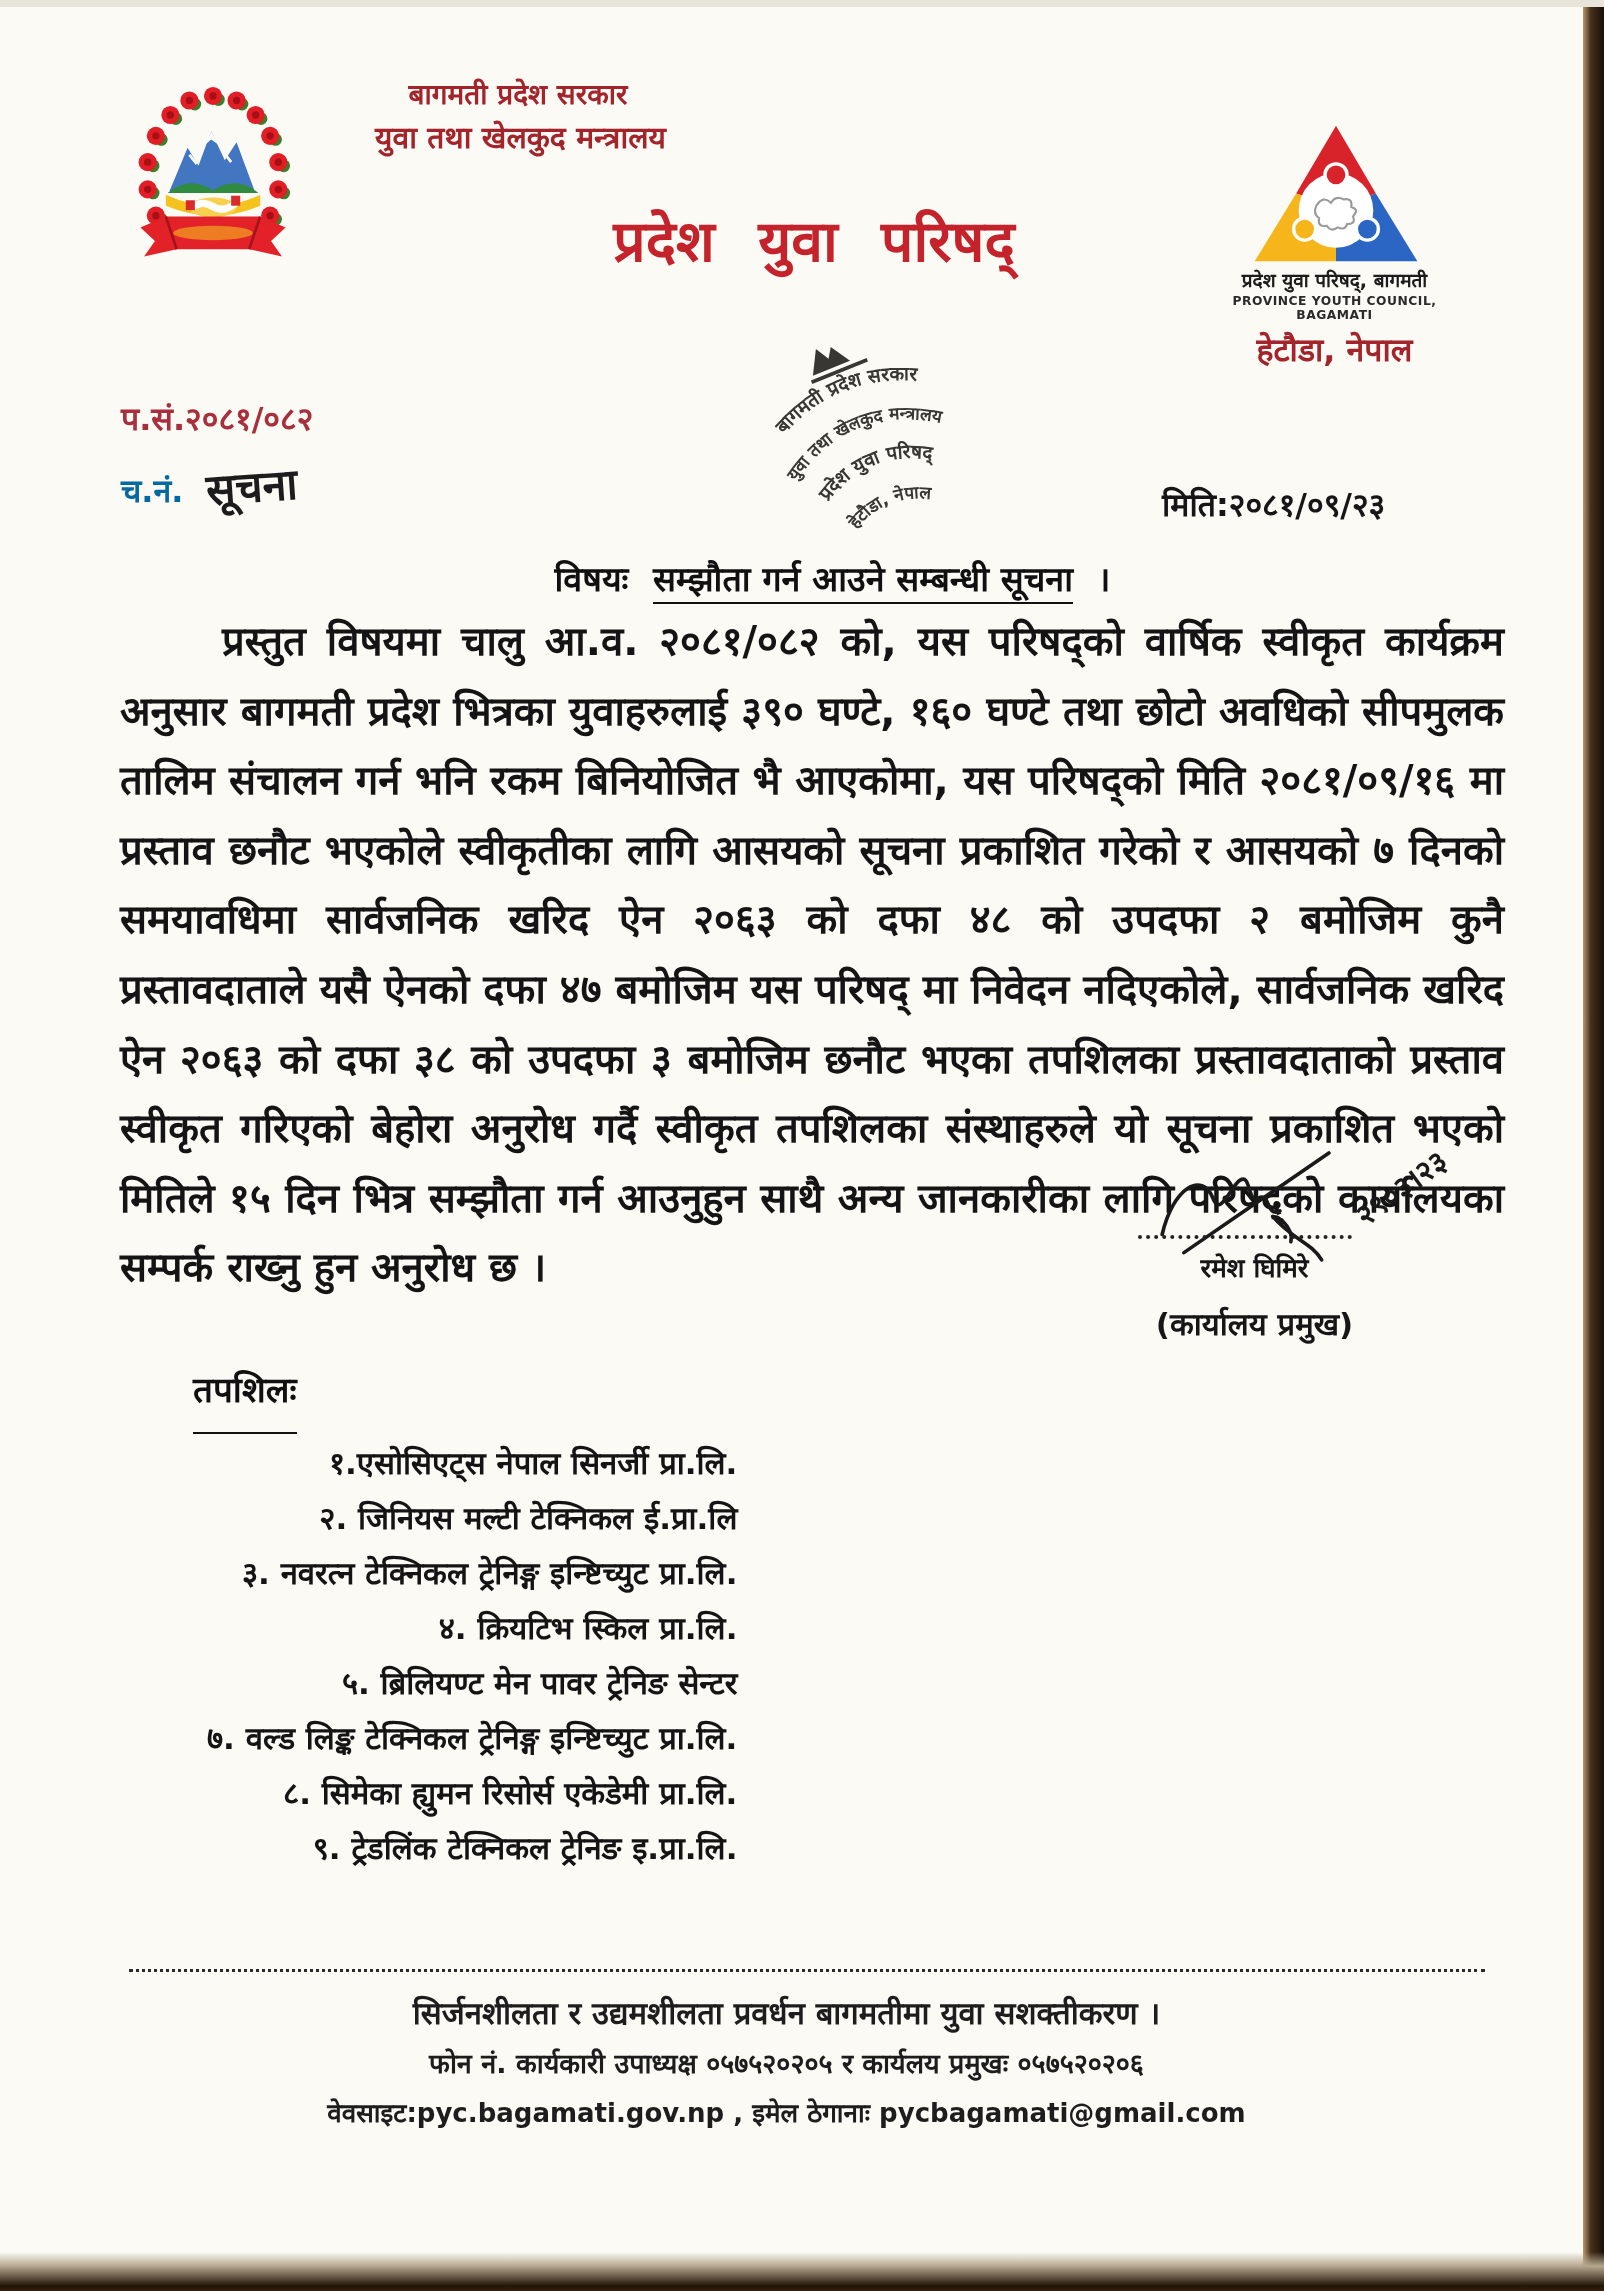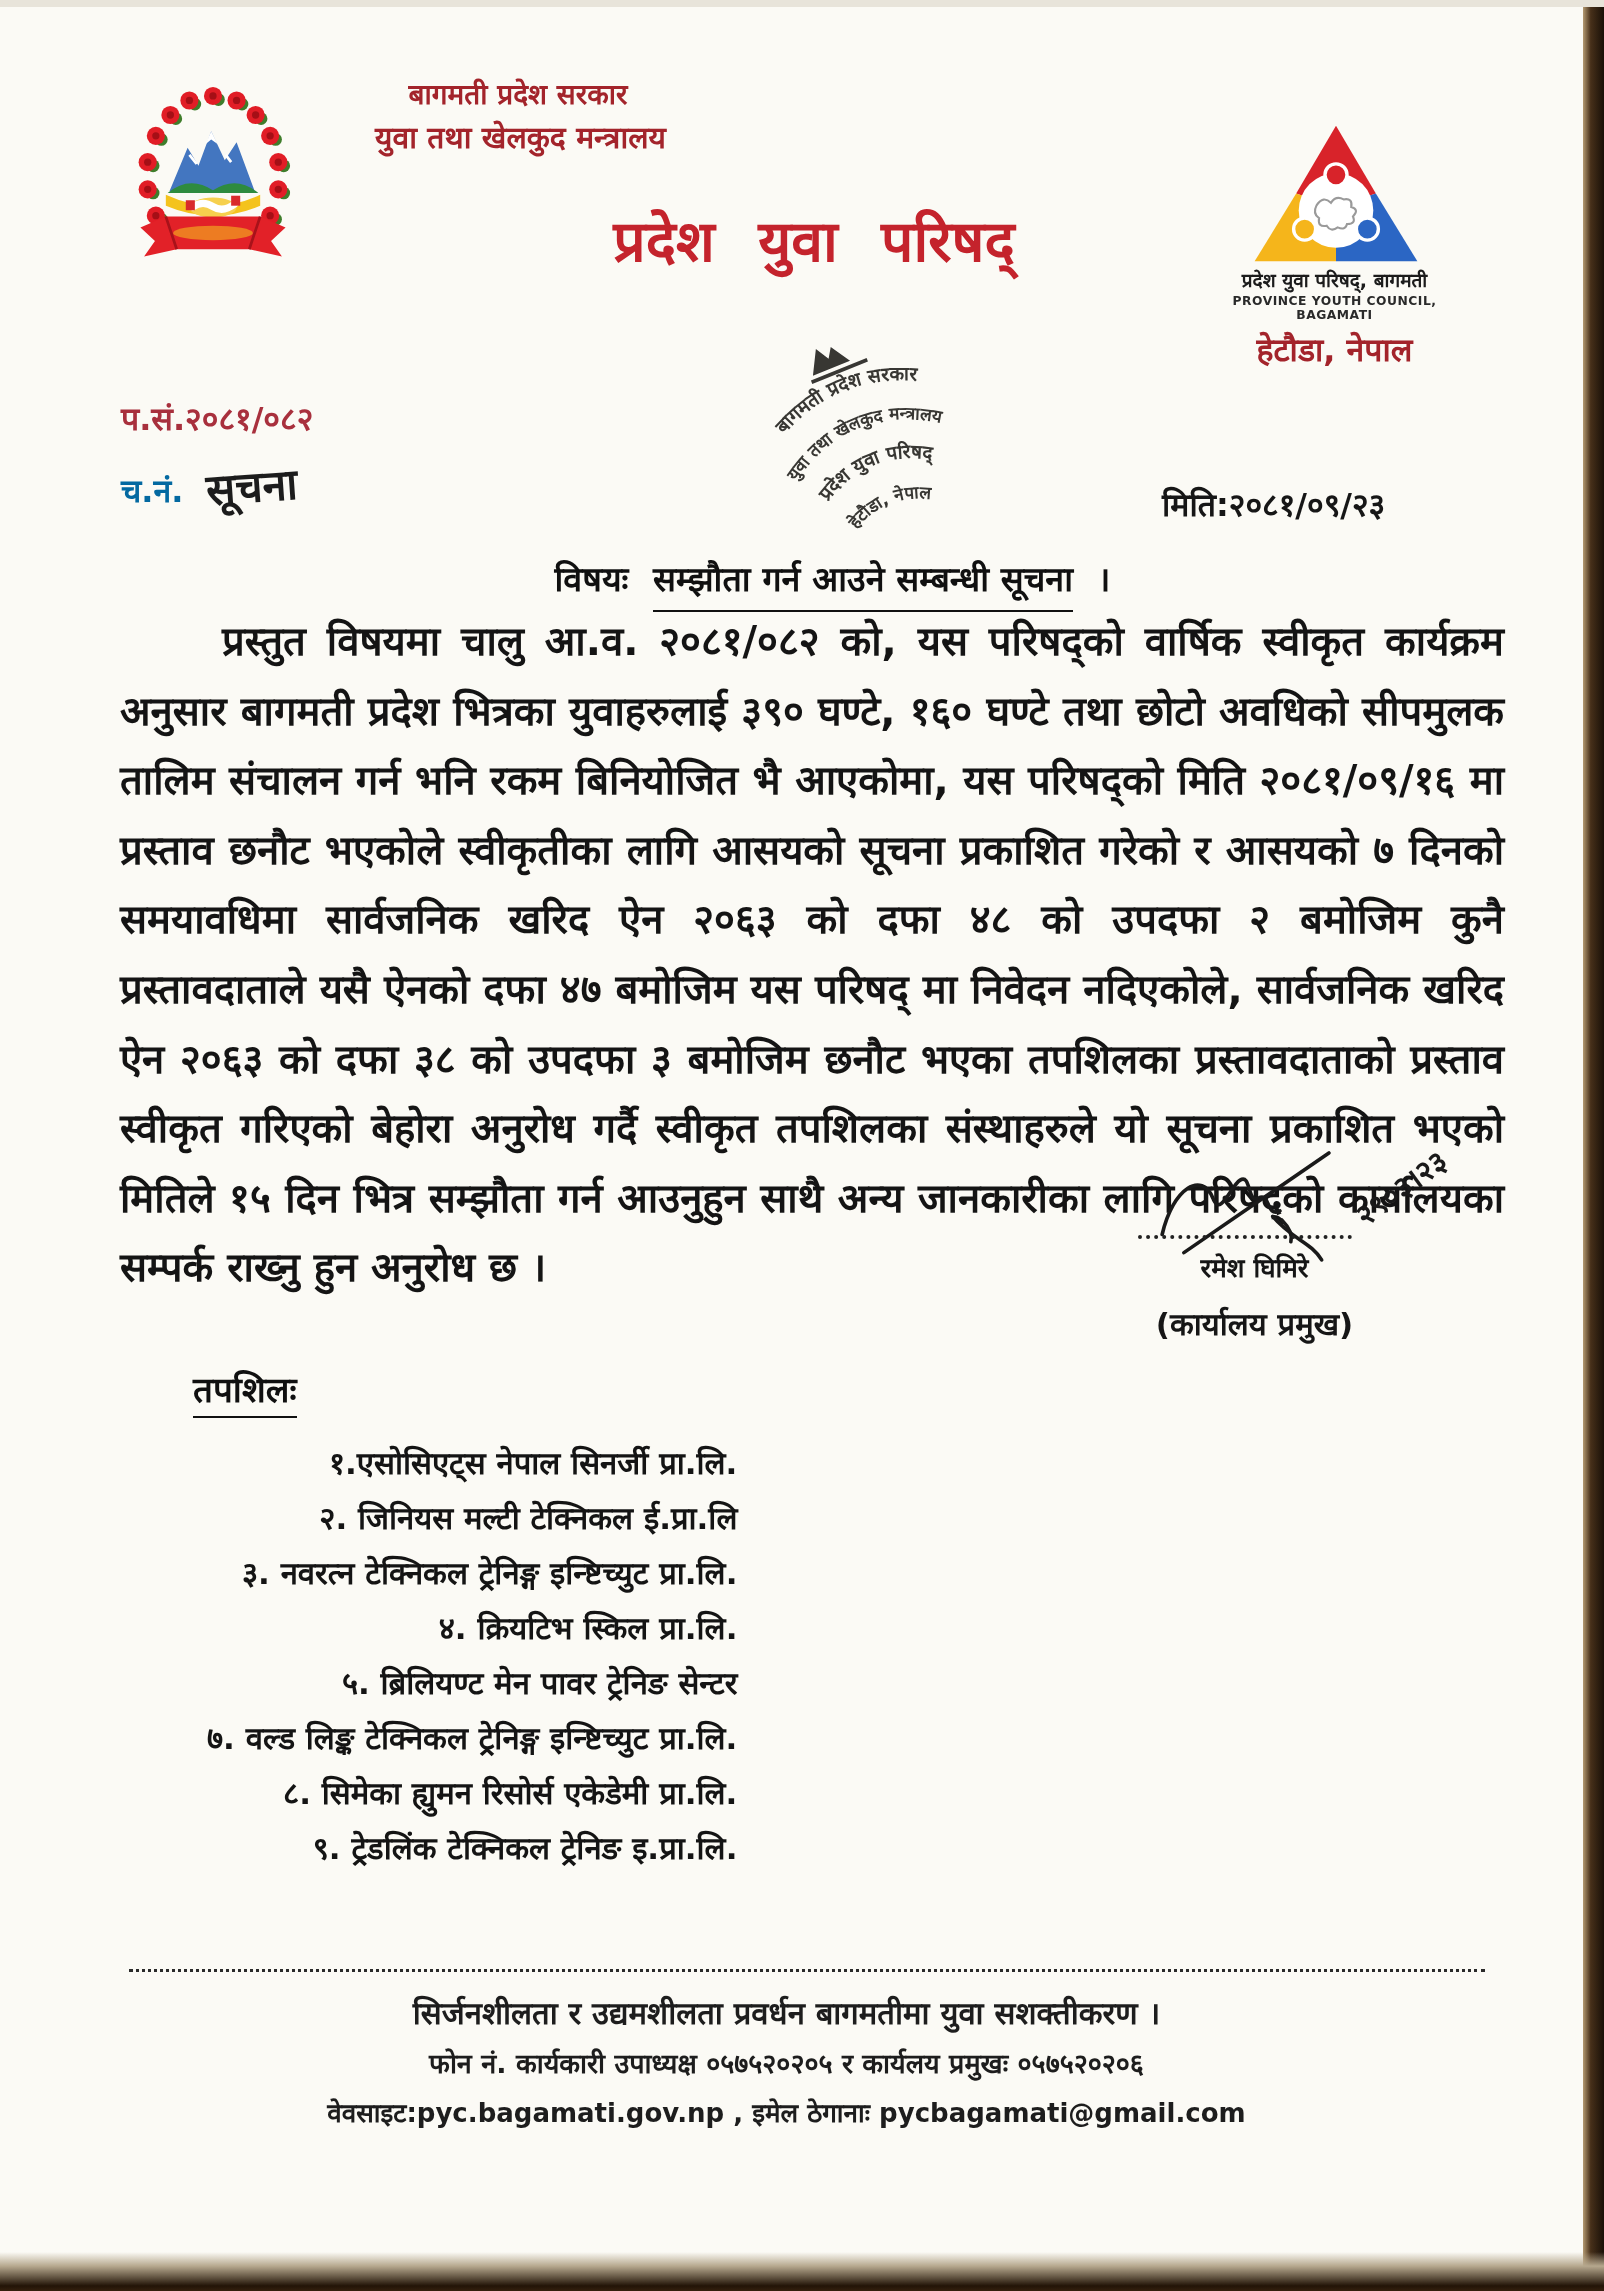--- a/index.html
+++ b/index.html
@@ -16,22 +16,22 @@
   .body-par{
     font-size:40px;line-height:1.74;text-align:justify;text-indent:102px;
     font-weight:600;color:#141414;
   }
   .list li{
     list-style:none;font-size:31px;font-weight:600;color:#141414;
     line-height:55px;white-space:nowrap;text-align:right;
   }
   .dotted-sign{border-bottom:4.5px dotted #222;}
   .foot{font-weight:bold;color:#1d1d1d;}
-  .subject-underline{border-bottom:2.7px solid #111;padding-bottom:11px;}
-  .heading-underline{border-bottom:2.7px solid #111;padding-bottom:6px;}
+  .subject-underline{border-bottom:2.7px solid #111;padding-bottom:3px;}
+  .heading-underline{border-bottom:2.7px solid #111;padding-bottom:22px;}
   .edge-right{
     right:0;top:0;width:22px;height:100%;
     background:linear-gradient(to right,#b49a72 0%,#47301a 35%,#150d06 100%);
   }
   .edge-bottom{
     left:0;bottom:0;width:100%;height:47px;
     background:linear-gradient(to bottom,rgba(250,248,242,0) 0%,#b6a88e 30%,#221407 72%,#503318 100%);
   }
 </style>
 </head>

